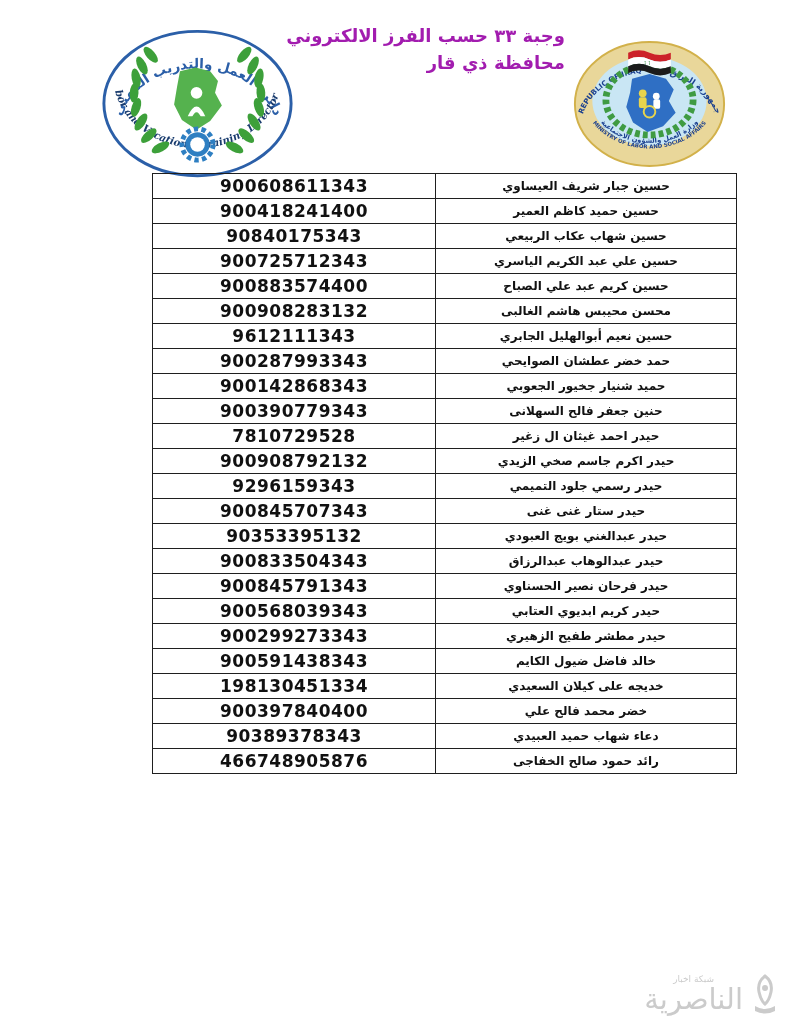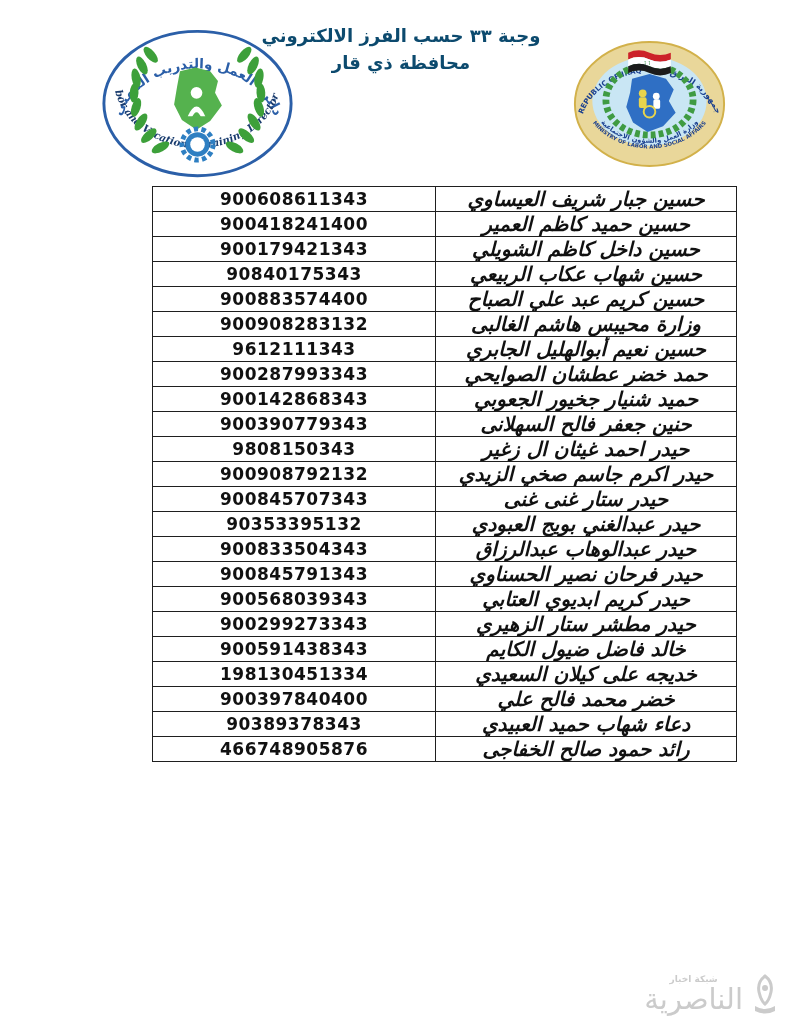--- a/index.html
+++ b/index.html
@@ -8,47 +8,47 @@
     position:relative;
     width:791px; height:1024px;
     background:#ffffff;
     overflow:hidden;
     font-family:"DejaVu Sans", sans-serif;
   }
   
   .logo-left { position:absolute; left:100px; top:28px; width:195px; height:152px; }
   .logo-right{ position:absolute; left:572px; top:40px; width:155px; height:128px; }
   .doc-title {
-    position:absolute; left:248px; top:22px; width:306px;
-    text-align:center; direction:rtl;
-    font-weight:bold; font-size:18px; line-height:27px; color:#0c4a6e;
+    position:absolute; left:259px; top:22px; width:306px;
+    direction:rtl;
+    font-weight:bold; font-size:18px; line-height:27px; color:#a21caf;
   }
   
   table.roster {
-    position:absolute; left:152px; top:186px; width:584px;
+    position:absolute; left:152px; top:173px; width:584px;
     border-collapse:collapse; table-layout:fixed;
   }
   table.roster td {
     border:1.6px solid #1f1f1f;
     height:25px; padding:0 6px;
     text-align:center; vertical-align:middle;
     font-weight:bold; color:#111;
     overflow:hidden; white-space:nowrap;
   }
   td.num-cell  { width:283px; font-size:17px; letter-spacing:.5px; }
-  td.name-cell { width:301px; font-size:20px; direction:rtl;font-style:italic; }
+  td.name-cell { width:301px; font-size:12px; direction:rtl; }
   
   .watermark {
     position:absolute; right:6px; bottom:8px;
     display:flex; align-items:center; gap:2px;
     color:#cbcbcb; direction:rtl;
   }
   .wm-icon { width:40px; height:44px; }
   .wm-text { text-align:center; }
-  .wm-small { font-size:9px; font-weight:bold; letter-spacing:1px; }
+  .wm-small { font-size:9px; font-weight:normal; letter-spacing:1px; }
   .wm-large { font-size:29px; font-weight:normal; line-height:30px; }
 </style>
 </head>
 <body>
 
 <div class="page">
 
   <div class="logo-left">
     <svg viewBox="0 0 200 155" width="195" height="152">
       <ellipse cx="100" cy="77" rx="96" ry="74" fill="#ffffff" stroke="#2b5fa8" stroke-width="3"></ellipse>
@@ -180,60 +180,64 @@
     <tbody>
         <tr>
           <td class="num-cell">900608611343</td>
           <td class="name-cell">حسين جبار شريف العيساوي</td>
         </tr>
         <tr>
           <td class="num-cell">900418241400</td>
           <td class="name-cell">حسين حميد كاظم العمير</td>
         </tr>
         <tr>
-          <td class="num-cell">900179421343</td>
-          <td class="name-cell">حسين داخل كاظم الشويلي</td>
-        </tr>
-        <tr>
           <td class="num-cell">90840175343</td>
           <td class="name-cell">حسين شهاب عكاب الربيعي</td>
         </tr>
         <tr>
+          <td class="num-cell">900725712343</td>
+          <td class="name-cell">حسين علي عبد الكريم الياسري</td>
+        </tr>
+        <tr>
           <td class="num-cell">900883574400</td>
           <td class="name-cell">حسين كريم عبد علي الصباح</td>
         </tr>
         <tr>
           <td class="num-cell">900908283132</td>
-          <td class="name-cell">وزارة محيبس هاشم الغالبى</td>
+          <td class="name-cell">محسن محيبس هاشم الغالبى</td>
         </tr>
         <tr>
           <td class="num-cell">9612111343</td>
           <td class="name-cell">حسين نعيم أبوالهليل الجابري</td>
         </tr>
         <tr>
           <td class="num-cell">900287993343</td>
           <td class="name-cell">حمد خضر عطشان الصوايحي</td>
         </tr>
         <tr>
           <td class="num-cell">900142868343</td>
           <td class="name-cell">حميد شنيار جخيور الجعوبي</td>
         </tr>
         <tr>
           <td class="num-cell">900390779343</td>
           <td class="name-cell">حنين جعفر فالح السهلانى</td>
         </tr>
         <tr>
-          <td class="num-cell">9808150343</td>
+          <td class="num-cell">7810729528</td>
           <td class="name-cell">حيدر احمد غيثان ال زغير</td>
         </tr>
         <tr>
           <td class="num-cell">900908792132</td>
           <td class="name-cell">حيدر اكرم جاسم صخي الزيدي</td>
         </tr>
         <tr>
+          <td class="num-cell">9296159343</td>
+          <td class="name-cell">حيدر رسمي جلود التميمي</td>
+        </tr>
+        <tr>
           <td class="num-cell">900845707343</td>
           <td class="name-cell">حيدر ستار غنى غنى</td>
         </tr>
         <tr>
           <td class="num-cell">90353395132</td>
           <td class="name-cell">حيدر عبدالغني بويج العبودي</td>
         </tr>
         <tr>
           <td class="num-cell">900833504343</td>
           <td class="name-cell">حيدر عبدالوهاب عبدالرزاق</td>
@@ -241,21 +245,21 @@
         <tr>
           <td class="num-cell">900845791343</td>
           <td class="name-cell">حيدر فرحان نصير الحسناوي</td>
         </tr>
         <tr>
           <td class="num-cell">900568039343</td>
           <td class="name-cell">حيدر كريم ابديوي العتابي</td>
         </tr>
         <tr>
           <td class="num-cell">900299273343</td>
-          <td class="name-cell">حيدر مطشر ستار الزهيري</td>
+          <td class="name-cell">حيدر مطشر طفيح الزهيري</td>
         </tr>
         <tr>
           <td class="num-cell">900591438343</td>
           <td class="name-cell">خالد فاضل ضيول الكايم</td>
         </tr>
         <tr>
           <td class="num-cell">198130451334</td>
           <td class="name-cell">خديجه على كيلان السعيدي</td>
         </tr>
         <tr>

